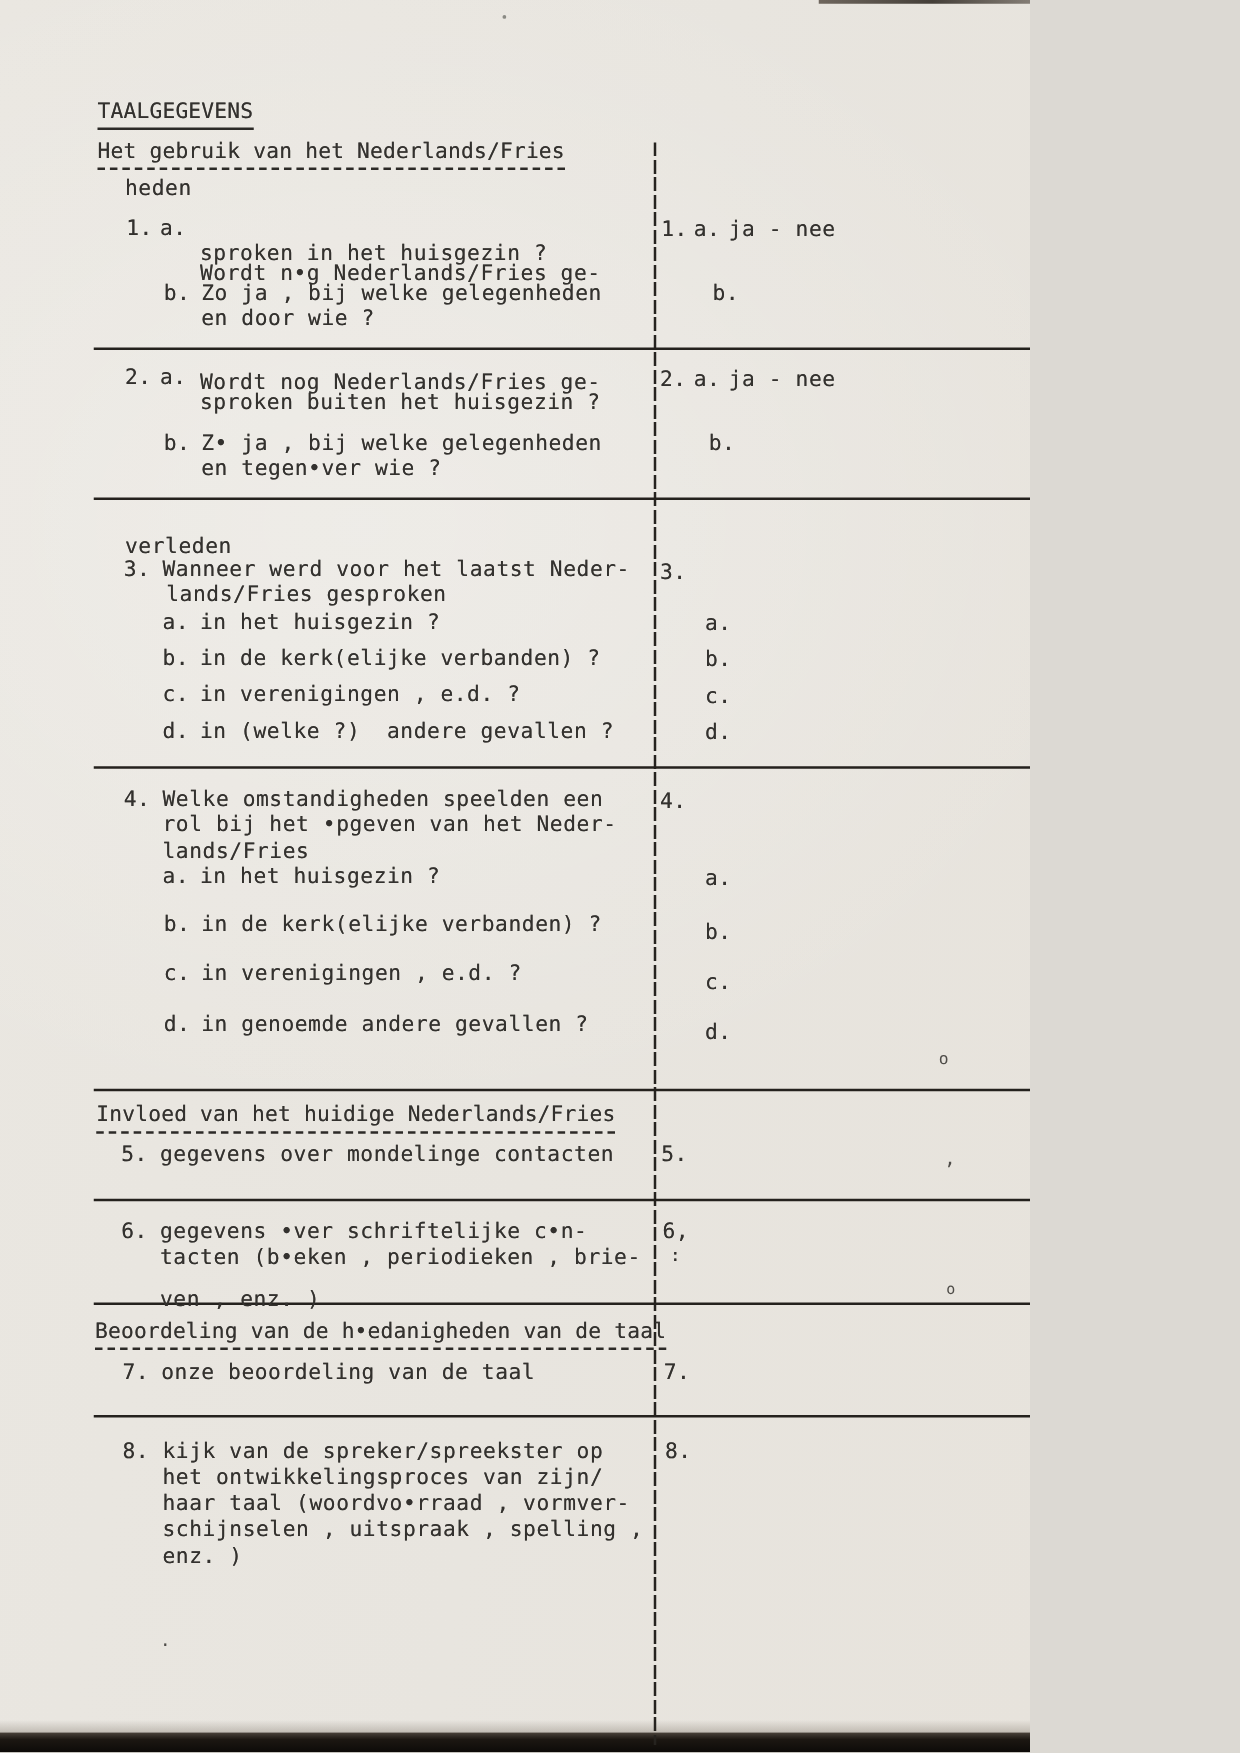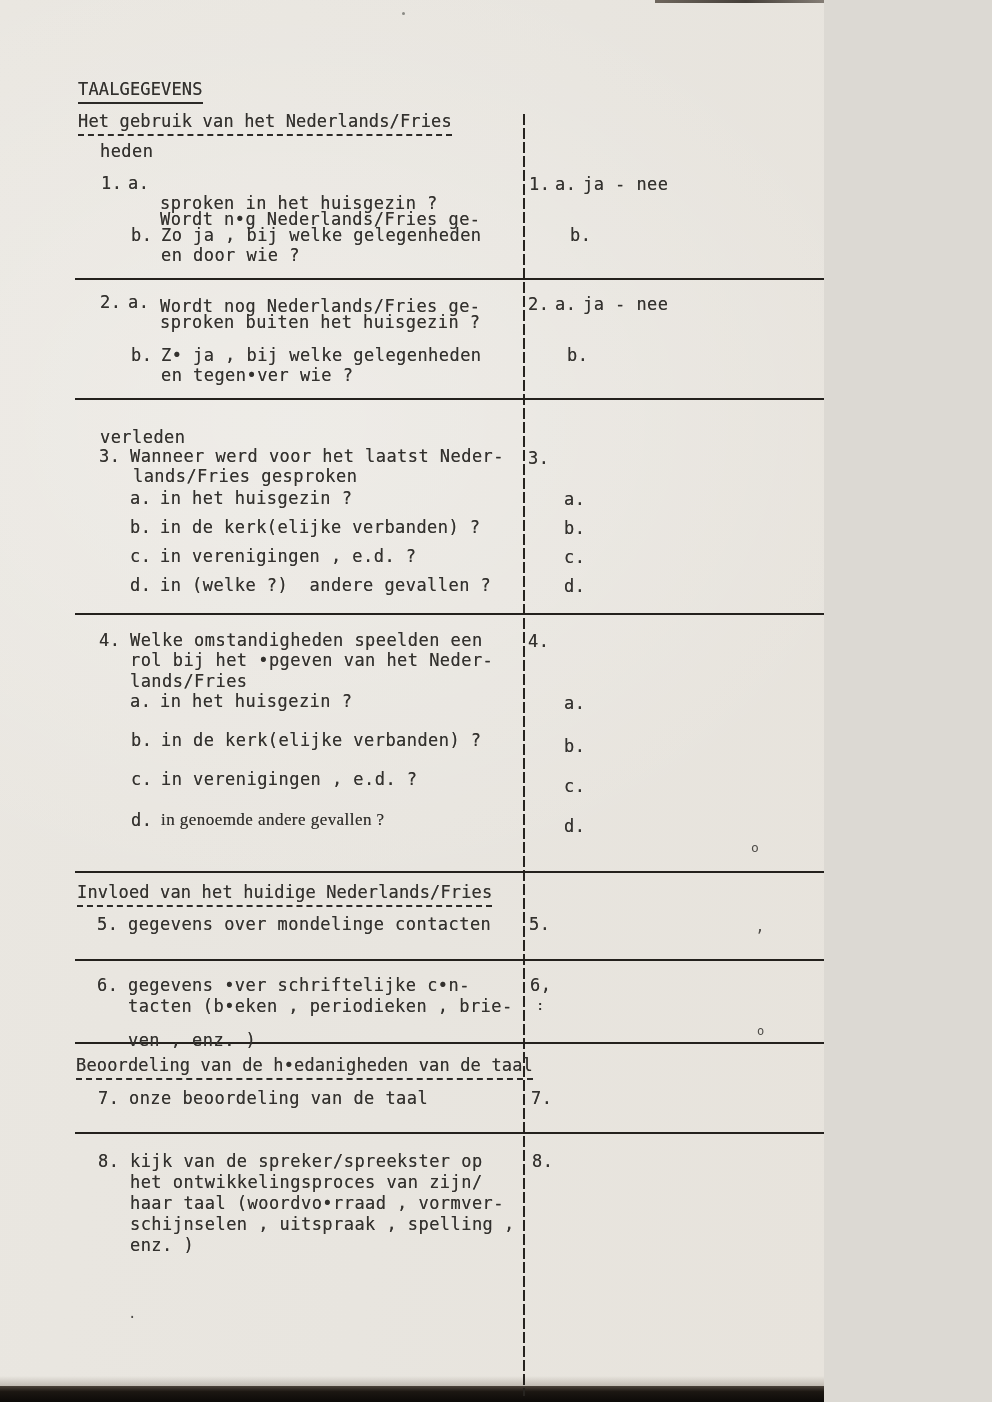--- a/index.html
+++ b/index.html
@@ -106,21 +106,21 @@
   <div class="t" style="left:130px;top:630px;">Welke omstandigheden speelden een</div>
   <div class="t" style="left:130px;top:650px;">rol bij het •pgeven van het Neder-</div>
   <div class="t" style="left:130px;top:671px;">lands/Fries</div>
   <div class="t" style="left:130px;top:691px;">a.</div>
   <div class="t" style="left:160px;top:691px;">in het huisgezin ?</div>
   <div class="t" style="left:131px;top:730px;">b.</div>
   <div class="t" style="left:161px;top:730px;">in de kerk(elijke verbanden) ?</div>
   <div class="t" style="left:131px;top:769px;">c.</div>
   <div class="t" style="left:161px;top:769px;">in verenigingen , e.d. ?</div>
   <div class="t" style="left:131px;top:810px;">d.</div>
-  <div class="t" style="left:161px;top:810px;font-family:Liberation Serif, serif;">in genoemde andere gevallen ?</div>
+  <div class="t" style="left:161px;top:810px;">in genoemde andere gevallen ?</div>
 
   <div class="t heading" style="left:77px;top:882px;"><span class="u-dash">Invloed van het huidige Nederlands/Fries</span></div>
   <div class="t" style="left:97px;top:914px;">5.</div>
   <div class="t" style="left:128px;top:914px;">gegevens over mondelinge contacten</div>
 
   <div class="t" style="left:97px;top:975px;">6.</div>
   <div class="t" style="left:128px;top:975px;">gegevens •ver schriftelijke c•n-</div>
   <div class="t" style="left:128px;top:996px;">tacten (b•eken , periodieken , brie-</div>
   <div class="t" style="left:128px;top:1030px;">ven , enz. )</div>
 

